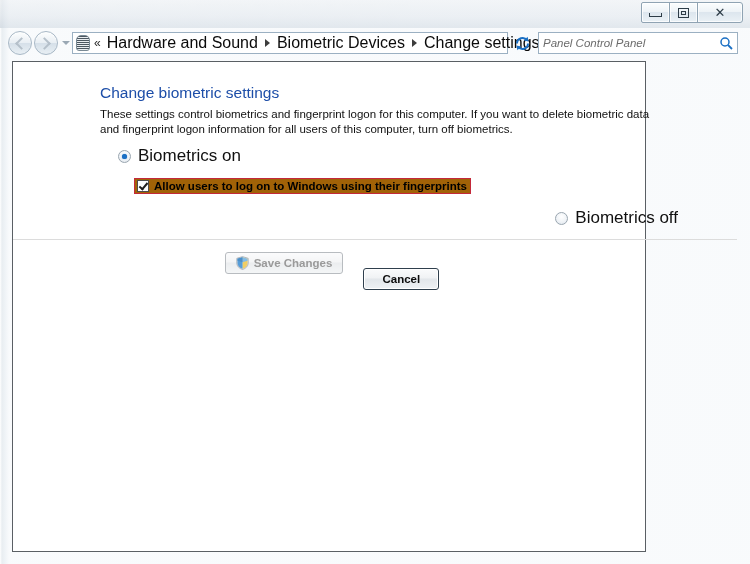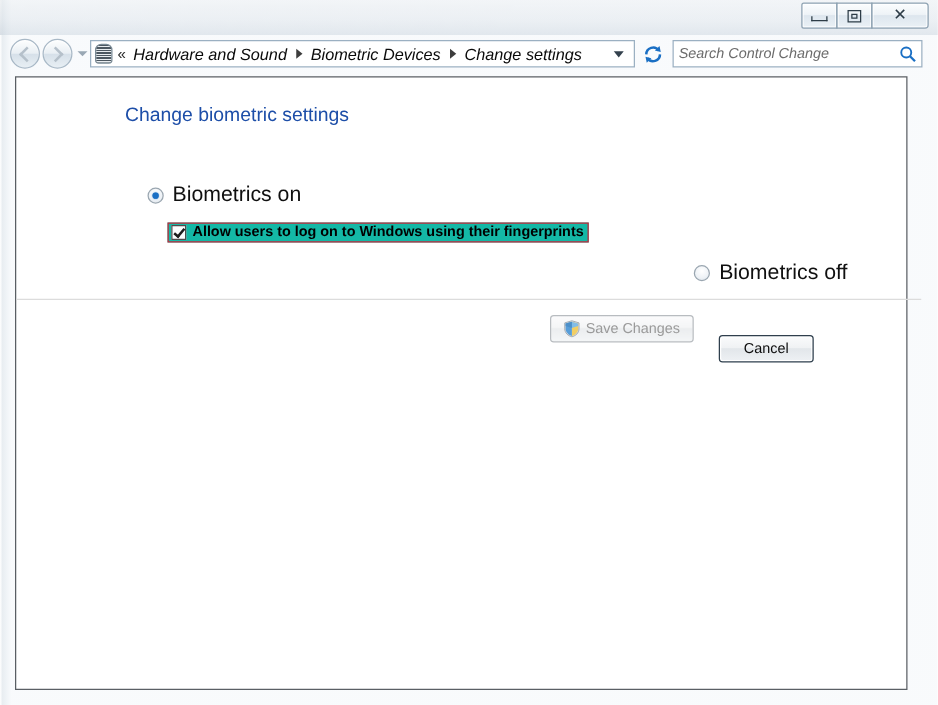--- a/index.html
+++ b/index.html
@@ -189,25 +189,24 @@
     border-radius: 5px 5px 3px 3px;
     box-sizing: border-box;
     flex: none;
   }
   .crumb-sep-dbl {
     color: #2a2a2a;
     font-size: 12px;
     margin: 0 4px 0 1px;
   }
   .crumb {
-    font-size: 13px;
+    font-size: 16px;
     color: #0a0a0a;
     white-space: nowrap;
     padding: 1px 2px;
-    font-style: italic;
   }
   .crumb-arrow {
     width: 0; height: 0;
     margin: 0 5px;
     border-top: 4px solid transparent;
     border-bottom: 4px solid transparent;
     border-left: 5px solid #3d3d3d;
     flex: none;
   }
   .addr-spacer { flex: 1 1 auto; }
@@ -247,21 +246,21 @@
     font-style: italic;
     color: #6b6b6b;
     white-space: nowrap;
     overflow: hidden;
   }
 
   
   #content {
     position: absolute;
     left: 12px; top: 61px;
-    width: 714px; height: 491px;
+    width: 634px; height: 491px;
     background: #ffffff;
     border: 1px solid #5a5f64;
     box-sizing: border-box;
   }
 
   #page-heading {
     position: absolute;
     left: 87px; top: 22px;
     font-size: 15.5px;
     color: #1d4ea8;
@@ -311,21 +310,21 @@
   .opt-label {
     font-size: 17px;
     color: #101010;
     white-space: nowrap;
   }
 
   
   #highlight-wrap {
     display: inline-flex;
     align-items: center;
-    background: #14b8a6;
+    background: #a16207;
     border: 1px solid #c4293a;
     padding: 1px 3px 1px 2px;
     margin-left: 16px;
     box-sizing: border-box;
   }
   .checkbox {
     width: 12px; height: 12px;
     box-sizing: border-box;
     border: 1px solid #4c4c4c;
     background: #fbfdfe;
@@ -357,23 +356,24 @@
     height: 1px;
     background: #dcdcdc;
   }
   #command-area {
     position: absolute;
     left: 0; top: 178px;
     width: 724px;
     height: 45px;
     display: flex;
     align-items: center;
-    justify-content: flex-end;
+    justify-content: center;
     padding-right: 86px;
     box-sizing: border-box;
+    font-weight: bold;
   }
   .btn {
     height: 22px;
     min-width: 74px;
     border: 1px solid #707070;
     border-radius: 3px;
     box-sizing: border-box;
     display: inline-flex;
     align-items: center;
     justify-content: center;
@@ -457,32 +457,33 @@
       <div id="refresh-button">
         <svg width="17" height="17" viewBox="0 0 17 17">
           <path d="M3 8.5 A5.5 5.5 0 0 1 13 5.4" fill="none" stroke="#1a6fc4" stroke-width="2"></path>
           <polygon points="13.6,1.8 14.6,6.6 9.9,5.4" fill="#1a6fc4"></polygon>
           <path d="M14 8.5 A5.5 5.5 0 0 1 4 11.6" fill="none" stroke="#1a6fc4" stroke-width="2"></path>
           <polygon points="3.4,15.2 2.4,10.4 7.1,11.6" fill="#1a6fc4"></polygon>
         </svg>
       </div>
 
       <div id="searchbox">
-        <span id="search-input-text">Search Control Change</span>
+        <span id="search-input-text">Panel Control Panel</span>
         <svg width="14" height="14" viewBox="0 0 14 14">
           <circle cx="6" cy="6" r="4" fill="none" stroke="#1a6fc4" stroke-width="1.5"></circle>
           <line x1="9" y1="9" x2="13" y2="13" stroke="#1a6fc4" stroke-width="1.8"></line>
         </svg>
       </div>
     </div>
 
     <div id="content">
 
       <div id="page-heading">Change biometric settings</div>
 
+      <div id="page-description">These settings control biometrics and fingerprint logon for this computer. If you want to delete biometric data and fingerprint logon information for all users of this computer, turn off biometrics.</div>
 
       <div id="options">
 
         <div class="opt-row">
           <span class="radio checked"></span>
           <span class="opt-label">Biometrics on</span>
         </div>
 
         <div class="opt-row second">
           <span id="highlight-wrap">

